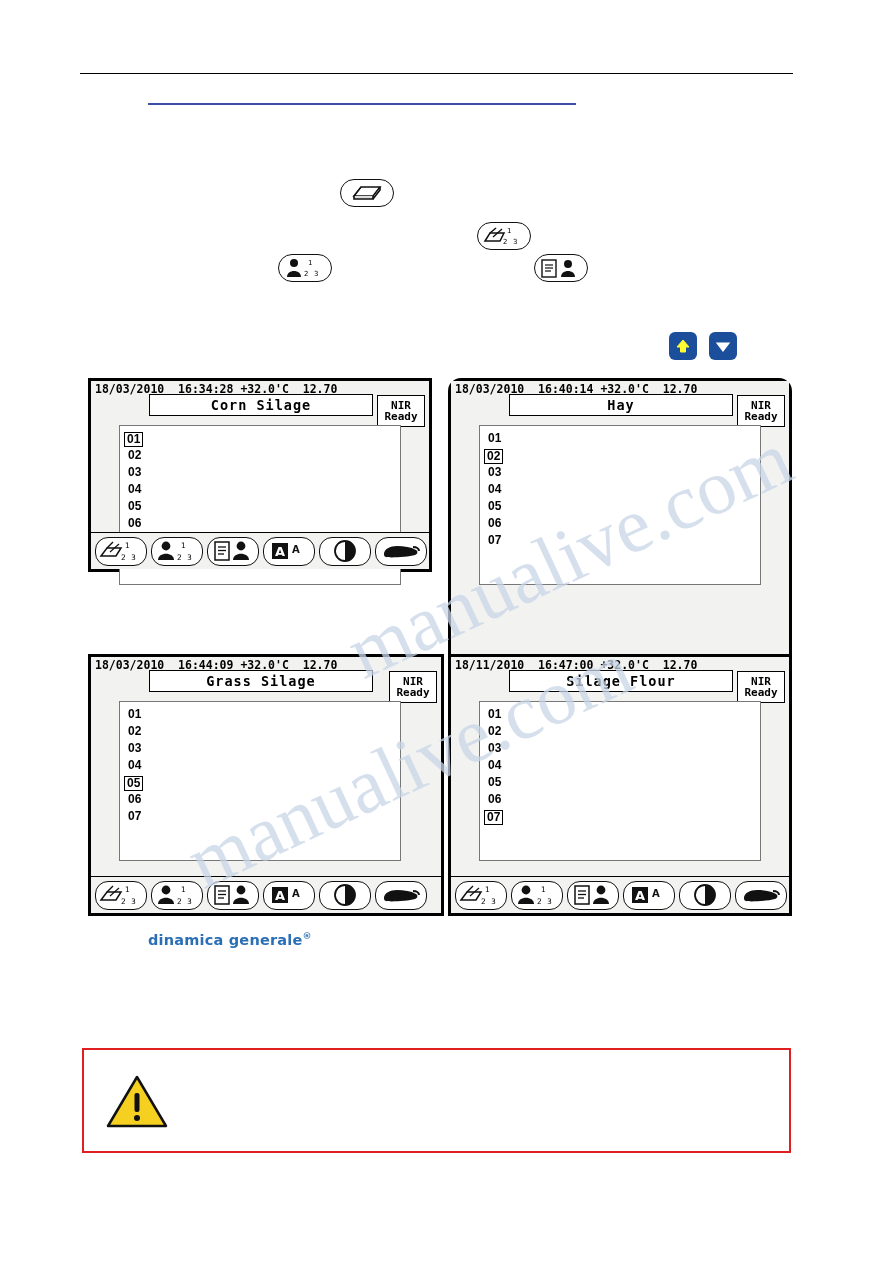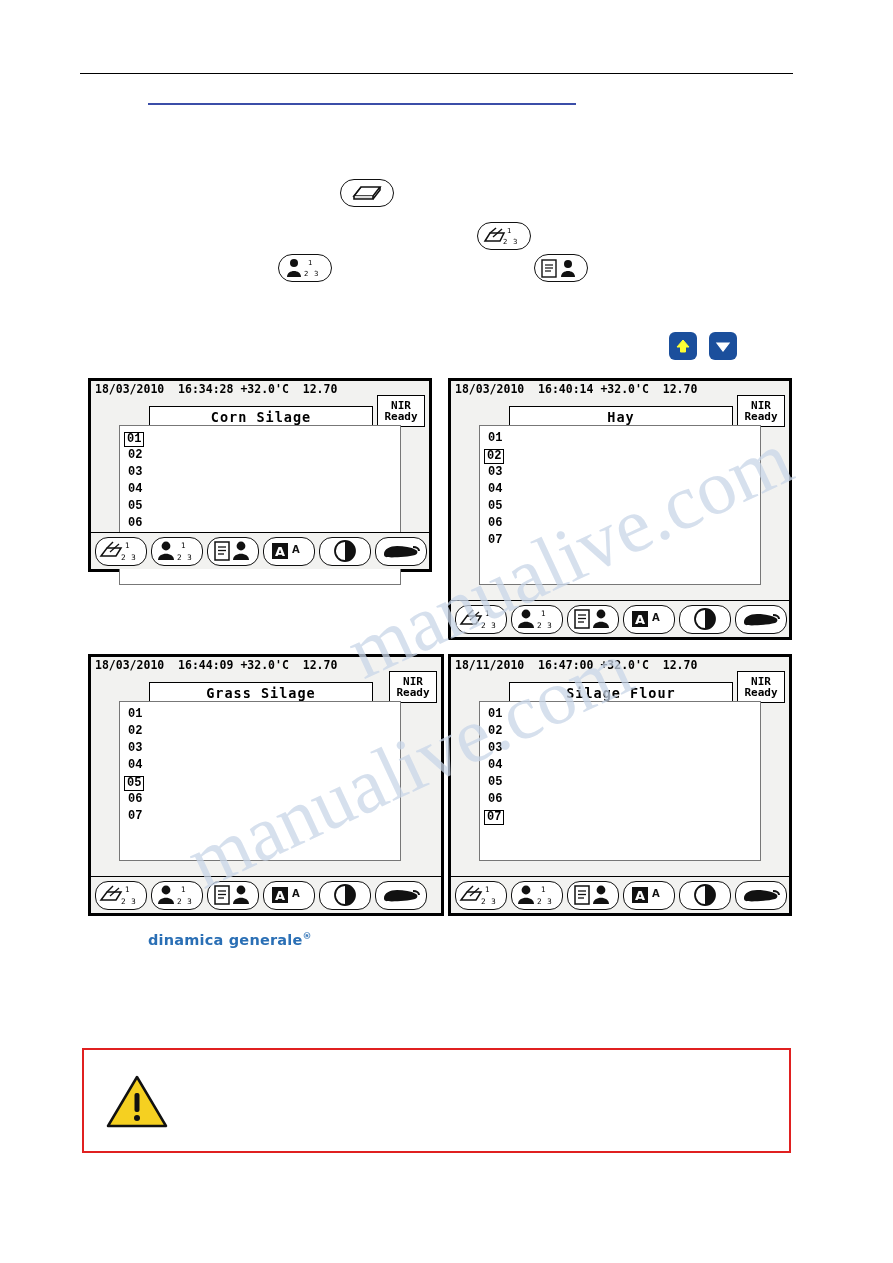--- a/index.html
+++ b/index.html
@@ -53,21 +53,21 @@
     position:absolute; left:0; right:0; top:0; height:15px;
     font-size:11.5px; letter-spacing:0px;
     color:#000; font-weight:bold;
     display:flex; align-items:center;
     padding-left:4px;
     white-space:pre;
   }
   .titlebox {
     position:absolute;
     left:58px; width:222px; height:20px;
-    top:25px;
+    top:13px;
     border:1.6px solid #000;
     background:#fff;
     display:flex; align-items:center; justify-content:center;
     font-size:13.5px; font-weight:bold; letter-spacing:1px;
     color:#000;
   }
   .nirbox {
     position:absolute; right:4px; top:14px; width:46px; height:30px;
     border:1.4px solid #000; background:#fff;
     display:flex; flex-direction:column; align-items:center; justify-content:center;
@@ -78,21 +78,21 @@
   .listbox {
     position:absolute;
     left:28px; top:44px; width:280px; height:158px;
     border:1.3px solid #777;
     background:#fff;
   }
   .listitem {
     position:absolute;
     left:6px;
     font-size:12px; font-weight:bold; color:#000;
-    font-family:Liberation Mono, monospace;
+    font-family:Liberation Sans, sans-serif;
     padding:0 2px;
     line-height:13px;
   }
   .listitem.sel {
     border:1.5px solid #000;
     margin-left:-2px;
     padding:0 2px;
   }
   
   .lcdbar {
@@ -276,21 +276,21 @@
         </div>
         <div class="softkey">
           <svg width="46" height="24" viewBox="0 0 46 24">
             <path d="M6 15 C6 10, 12 7, 19 7 C26 7, 33 8, 38 11 C40 12, 40 15, 37 16 C30 18, 12 19, 8 18 C6 17.5, 6 16, 6 15 Z" fill="#111"></path>
              <path d="M35 8 C39 8, 41 10, 41 12" stroke="#111" stroke-width="2" fill="none"></path>
           </svg>
         </div>
       </div>
     </div>
   </div>
-<div class="lcd" id="lcd1" style="left:448px;top:378px;width:344px;height:262px;">
+<div class="lcd" id="lcd1" style="left:448px;top:378px;width:344px;height:324px;border-radius:13px;">
     <div class="lcd-inner">
       <div class="statusbar">18/03/2010  16:40:14 +32.0'C  12.70</div>
       <div class="titlebox">
         <span>Hay</span>
       </div>
       <div class="nirbox">
         <div class="nir">NIR</div>
         <div class="ready">Ready</div>
       </div>
       <div class="listbox">

